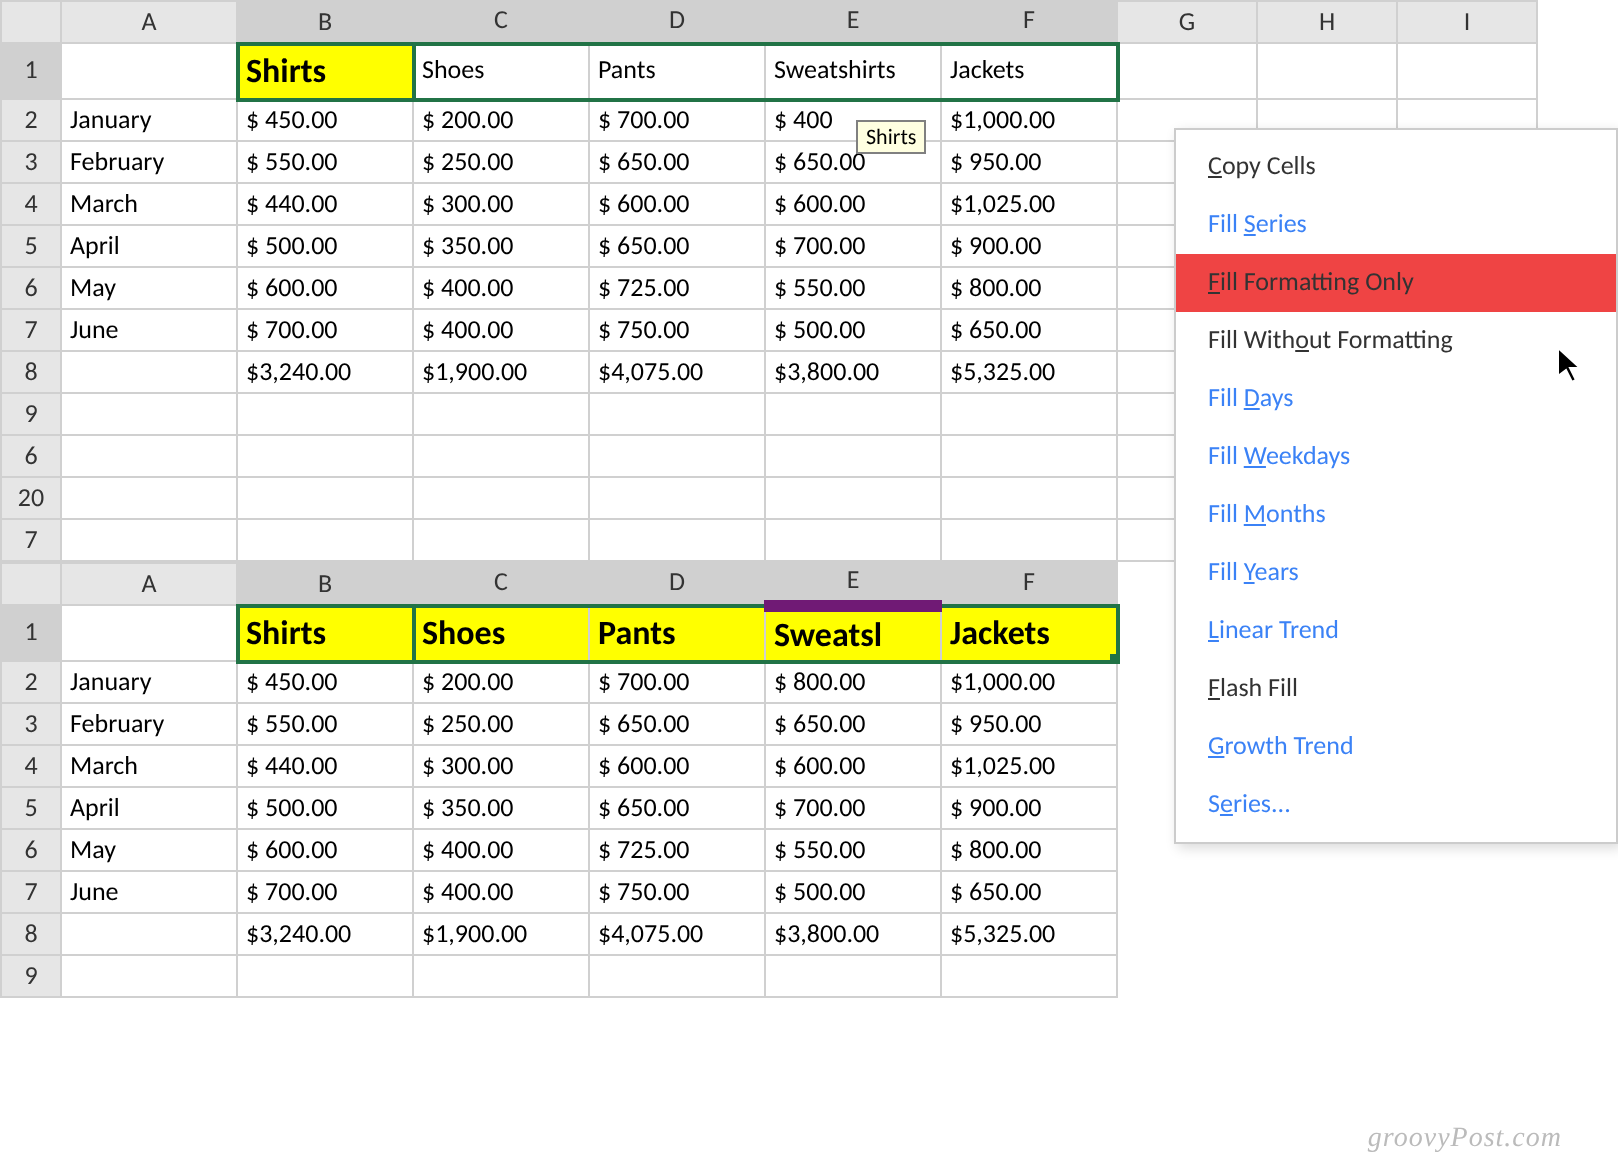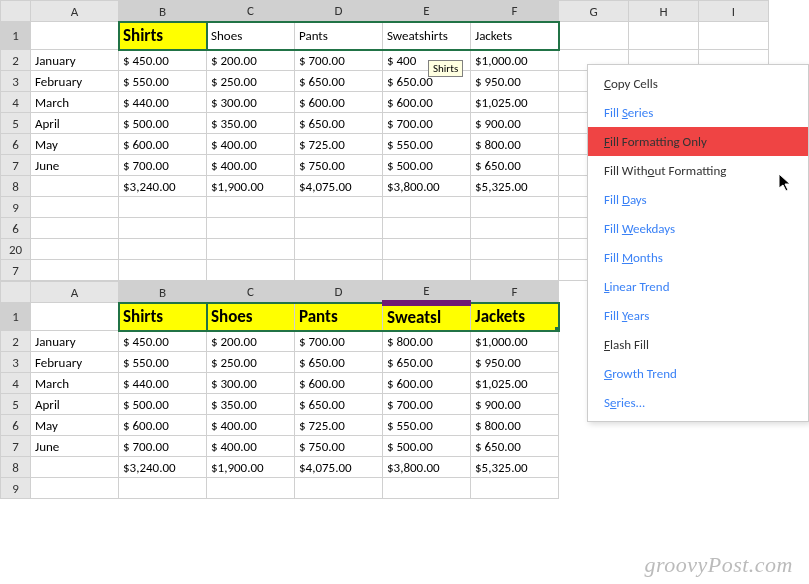--- a/index.html
+++ b/index.html
@@ -94,25 +94,25 @@
     }
     .context-menu .item.disabled { color: #3b82f6; }
     .context-menu .item.hover { background: #ef4444; }
     .context-menu .item u { text-decoration: underline; }
     .cursor-arrow {
       position: absolute;
       z-index: 200;
     }
     .watermark {
       position: absolute;
-      right: 16px;
+      right: 28px;
       bottom: 6px;
       color: #bbb;
       font-family: Georgia, serif;
-      font-size: 22px;
+      font-size: 14px;
       font-style: italic;
       letter-spacing: 0.5px;
     }
   </style>
 </head>
 <body>
 
 <div class="sheet-section" style="position:relative;">
 <table class="grid">
   <colgroup>
@@ -408,22 +408,22 @@
 </div>
 
 <div class="context-menu" id="ctx">
     <div class="item"><u>C</u>opy Cells</div>
     <div class="item disabled">Fill <u>S</u>eries</div>
     <div class="item hover"><u>F</u>ill Formatting Only</div>
     <div class="item">Fill With<u>o</u>ut Formatting</div>
     <div class="item disabled">Fill <u>D</u>ays</div>
     <div class="item disabled">Fill <u>W</u>eekdays</div>
     <div class="item disabled">Fill <u>M</u>onths</div>
+    <div class="item disabled">Fill <u>Y</u>ears</div>
     <div class="item disabled"><u>L</u>inear Trend</div>
-    <div class="item disabled">Fill <u>Y</u>ears</div>
     <div class="item"><u>F</u>lash Fill</div>
     <div class="item disabled"><u>G</u>rowth Trend</div>
     <div class="item disabled">S<u>e</u>ries...</div>
   </div>
 
 <svg class="cursor-arrow" width="16" height="20" style="top:174px;right:14px;">
   <path d="M0 0 L0 14 L4 11 L7 17 L9 16 L6 10 L11 10 Z" fill="#000" stroke="#fff" stroke-width="1"></path>
 </svg>
 
 <div class="watermark">groovyPost.com</div>

